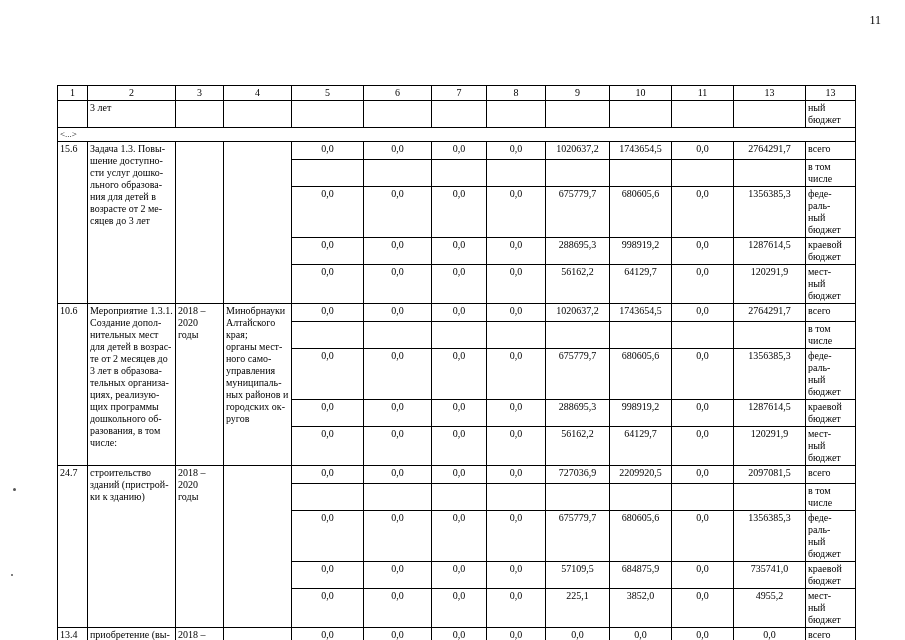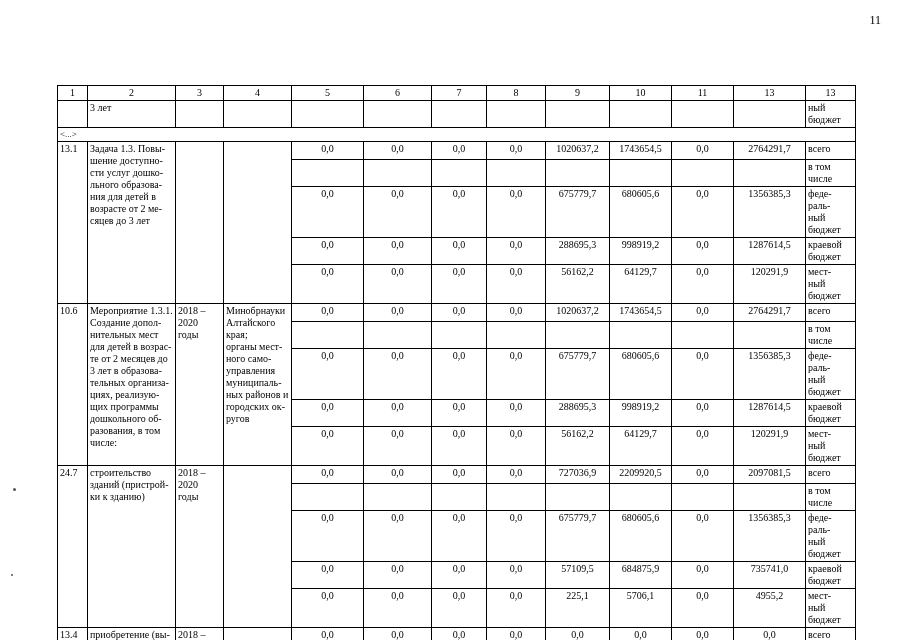--- a/index.html
+++ b/index.html
@@ -83,21 +83,21 @@
     <td></td>
     <td class="lc">ный
 бюджет</td>
   </tr>
 
   <tr class="er">
     <td class="ell" colspan="13">&lt;...&gt;</td>
   </tr>
 
   <tr class="rv">
-    <td class="tc num" rowspan="5">13.1</td>
+    <td class="tc num" rowspan="5">15.6</td>
     <td class="tc" rowspan="5">Задача 1.3. Повы-
 шение доступно-
 сти услуг дошко-
 льного образова-
 ния для детей в
 возрасте от 2 ме-
 сяцев до 3 лет</td>
     <td class="tc" rowspan="5"></td>
     <td class="tc" rowspan="5"></td>
     <td class="vc">0,0</td>
@@ -307,21 +307,21 @@
     <td class="vc">735741,0</td>
     <td class="lc">краевой
 бюджет</td>
   </tr>
   <tr class="rm">
     <td class="vc">0,0</td>
     <td class="vc">0,0</td>
     <td class="vc">0,0</td>
     <td class="vc">0,0</td>
     <td class="vc">225,1</td>
-    <td class="vc">5706,1</td>
+    <td class="vc">3852,0</td>
     <td class="vc">0,0</td>
     <td class="vc">4955,2</td>
     <td class="lc">мест-
 ный
 бюджет</td>
   </tr>
 
   <tr class="rl">
     <td class="tc num">13.4</td>
     <td class="tc">приобретение (вы-</td>

